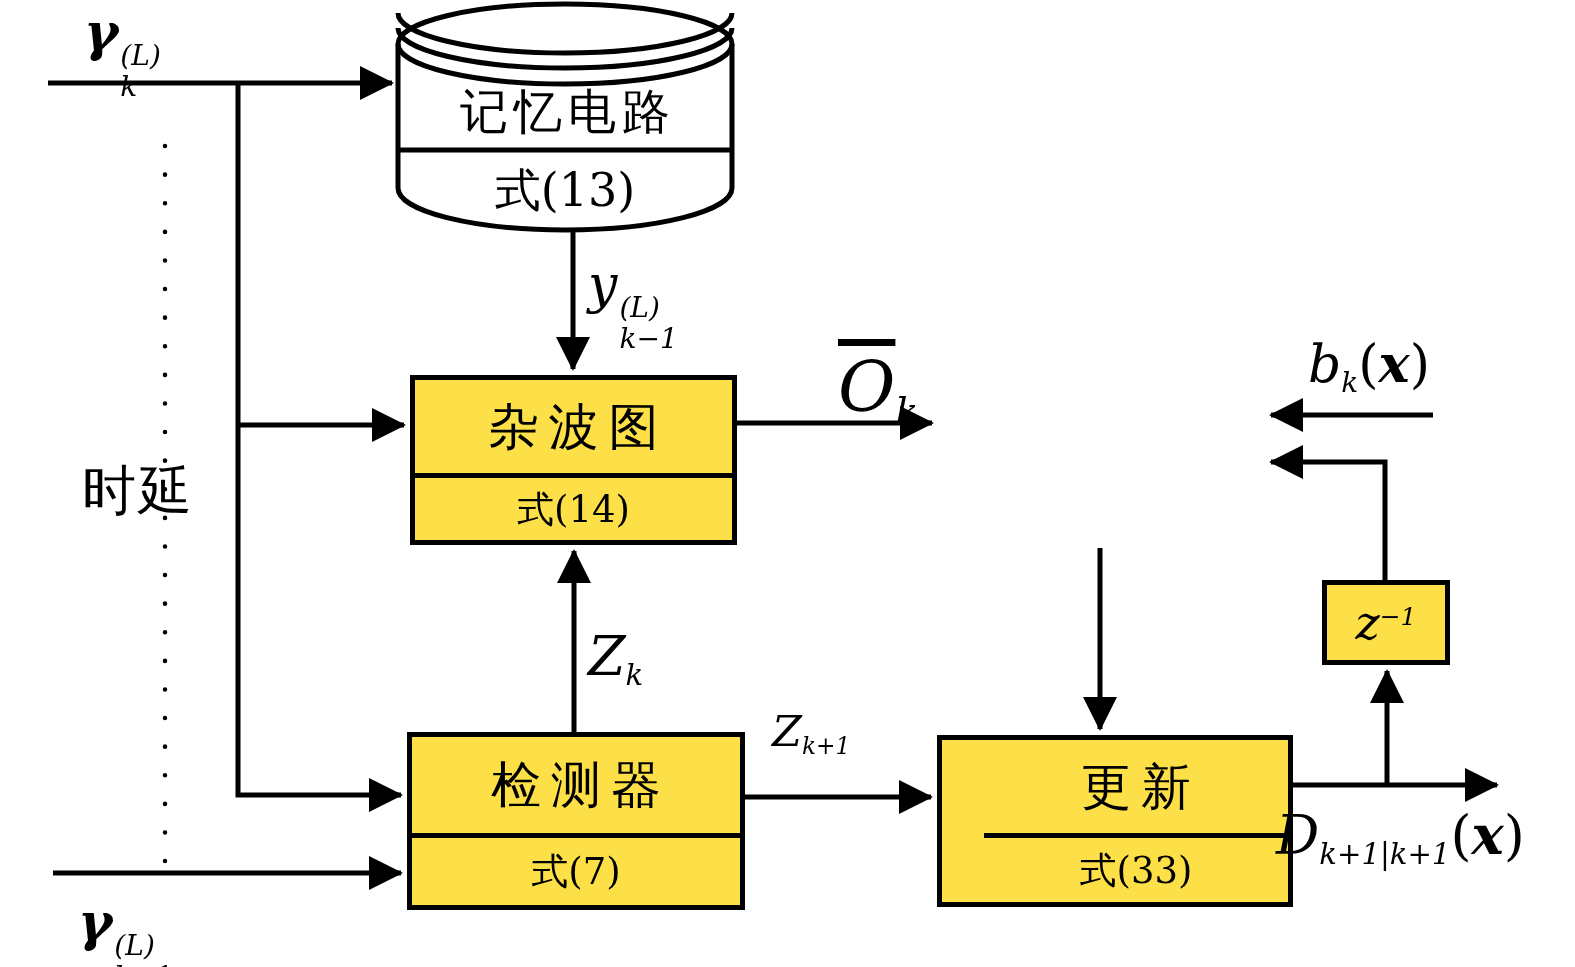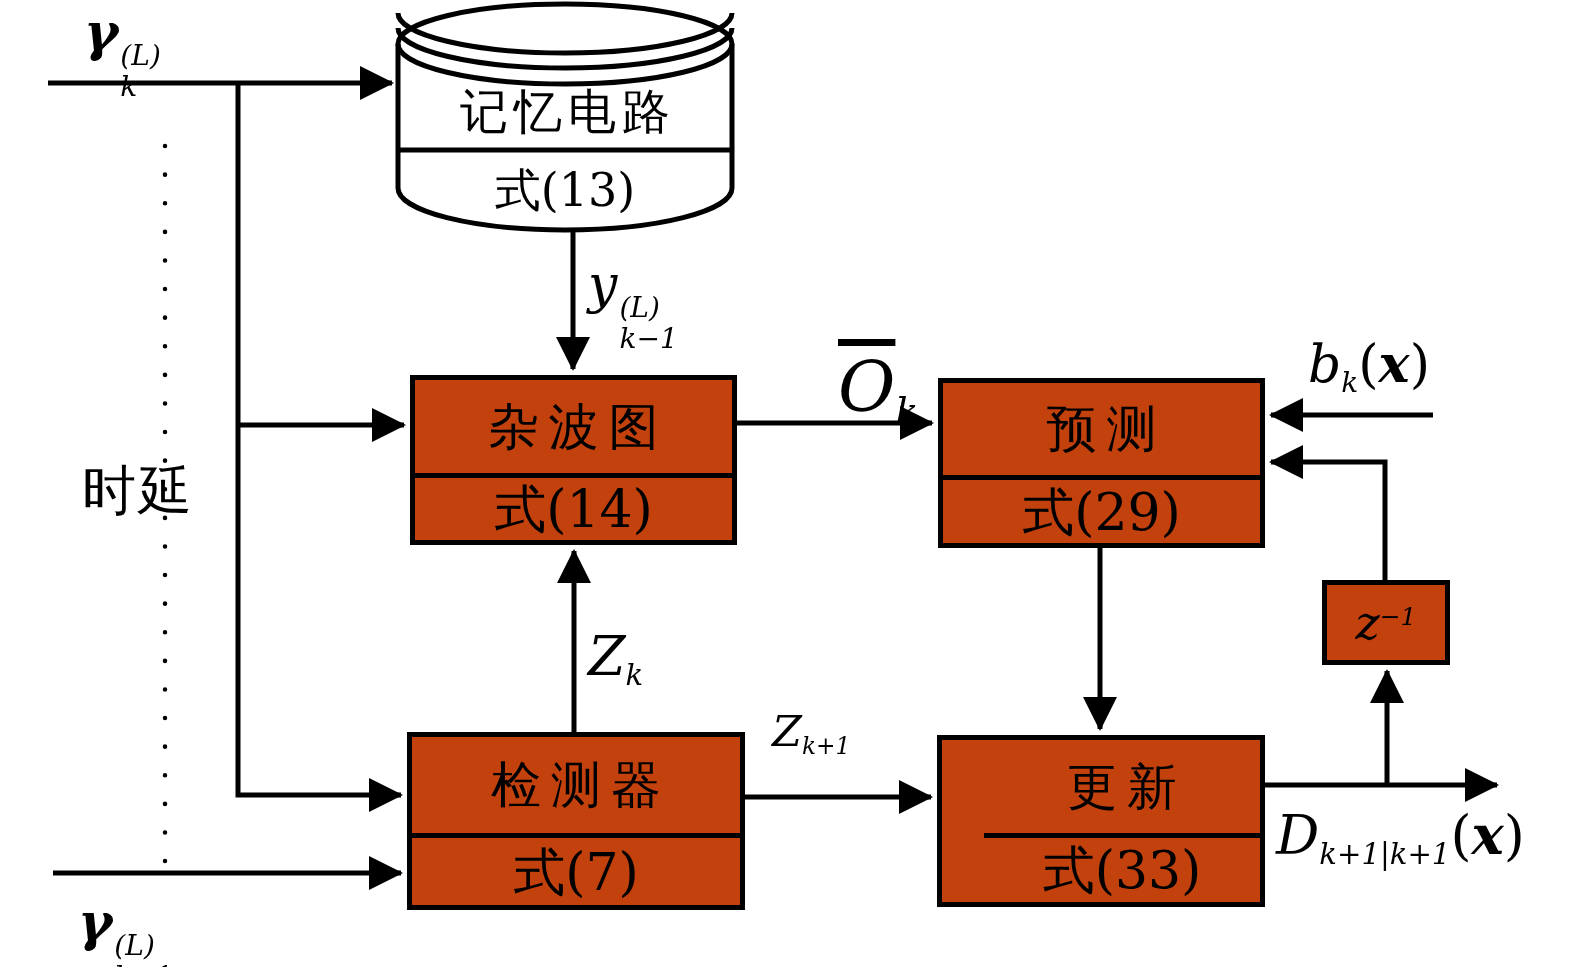--- a/index.html
+++ b/index.html
@@ -9,32 +9,32 @@
     background:#ffffff;
     overflow:hidden;
     font-family:"DejaVu Serif","Liberation Serif",serif;
     color:#000;
   }
   svg.wires{position:absolute;left:0;top:0;width:1575px;height:967px;}
 
   
   .node{
     position:absolute;box-sizing:border-box;
-    border:5px solid #000;background:#c2410c;
+    border:5px solid #000;background:#fde047;
     display:flex;flex-direction:column;
   }
   .node-title{
     display:flex;align-items:center;justify-content:center;
     border-bottom:5px solid #000;
     font-size:50px;letter-spacing:10px;text-indent:10px;
     line-height:1;
   }
   .node-formula{
     flex:1;display:flex;align-items:center;justify-content:center;
-    font-size:52px;line-height:1;
+    font-size:37px;line-height:1;
   }
 
   
   .cyl-text{
     position:absolute;left:398px;width:334px;
     display:flex;align-items:center;justify-content:center;
     line-height:1;
   }
 
   
@@ -108,31 +108,27 @@
   </svg>
 
   <div class="cyl-text cjk" style="top:84px;height:54px;font-size:48px;letter-spacing:6px;text-indent:6px;">记忆电路</div>
   <div class="cyl-text" style="top:164px;height:52px;font-size:46px;">式(13)</div>
 
   <div class="node" style="left:410px;top:375px;width:327px;height:170px;">
     <div class="node-title cjk" style="height:93px;">杂波图</div>
     <div class="node-formula">式(14)</div>
   </div>
 
-  <div class="node" style="left:938px;top:378px;width:327px;height:170px;">
-    <div class="node-title cjk" style="height:92px;">预测</div>
-    <div class="node-formula">式(29)</div>
-  </div>
 
   <div class="node" style="left:407px;top:732px;width:338px;height:178px;text-align:right;">
     <div class="node-title cjk" style="height:96px;">检测器</div>
     <div class="node-formula">式(7)</div>
   </div>
 
-  <div class="node" style="left:937px;top:735px;width:328px;height:172px;padding-left:42px;">
+  <div class="node" style="left:937px;top:735px;width:356px;height:172px;padding-left:42px;">
     <div class="node-title cjk" style="height:93px;">更新</div>
     <div class="node-formula">式(33)</div>
   </div>
 
   <div class="node" style="left:1322px;top:580px;width:128px;height:85px;align-items:center;justify-content:center;flex-direction:row;">
     <span class="mlabel" style="position:static;font-size:46px;"><span>z</span><span class="msup">−1</span></span>
   </div>
 
   <div class="mlabel" style="left:84px;top:6px;"><span class="mbold">γ</span><span class="mstack">
         <span>(L)</span>

